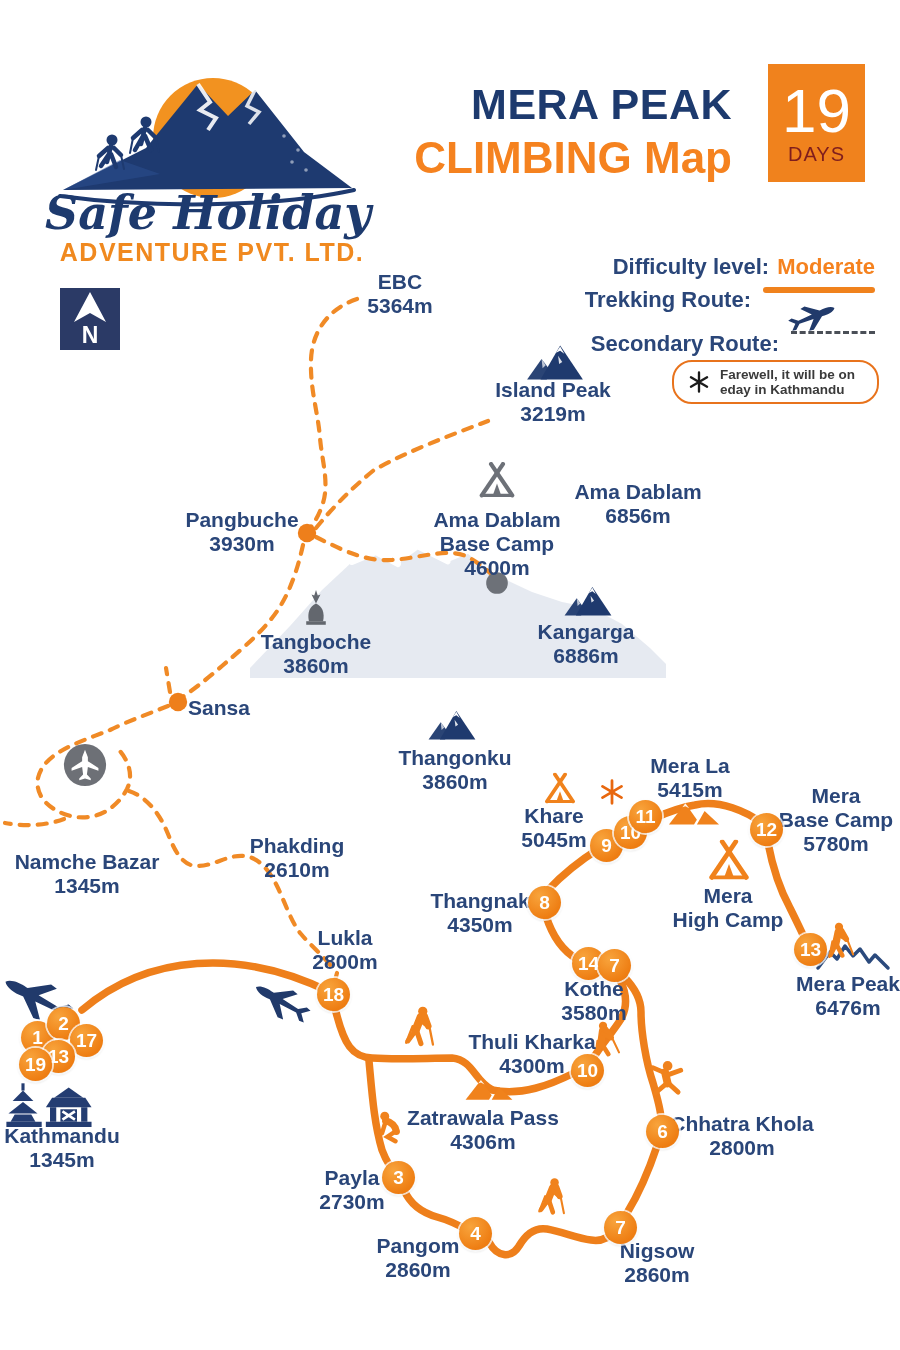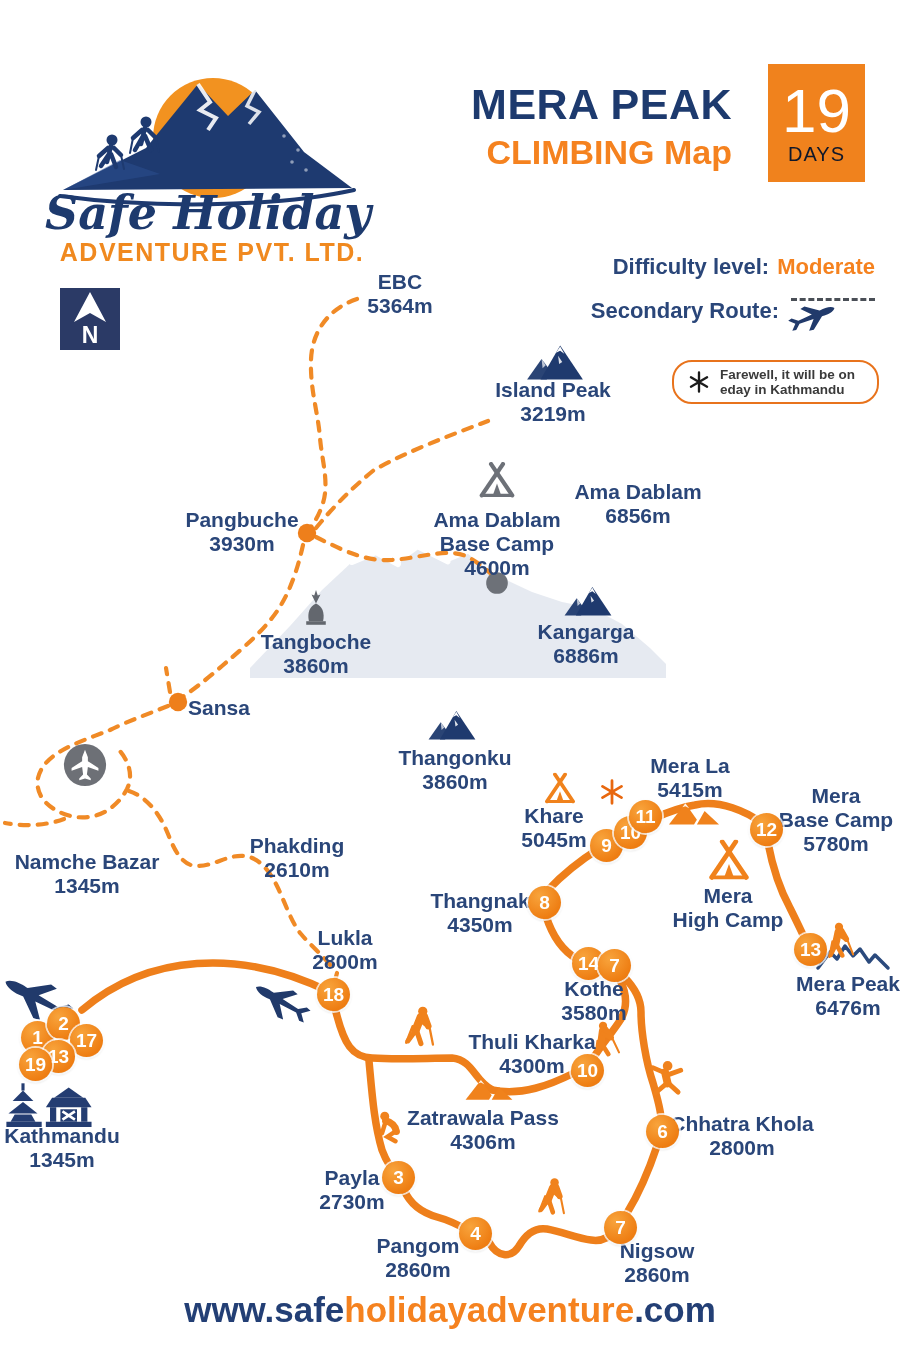--- a/index.html
+++ b/index.html
@@ -8,25 +8,25 @@
   
   .logo-wrap{position:absolute;left:48px;top:58px;width:320px;height:210px;z-index:50;}
   .logo-art{position:absolute;left:0;top:0;width:320px;height:150px;}
   .brand-script{position:absolute;left:160px;top:128px;transform:translateX(-50%);
       font-family:"DejaVu Serif",serif;font-style:italic;font-weight:700;
       font-size:46px;color:#1d3a6e;white-space:nowrap;}
   .brand-sub{position:absolute;left:164px;top:180px;transform:translateX(-50%);
       font-size:25px;font-weight:700;letter-spacing:1.5px;color:#f0891f;white-space:nowrap;}
   .title-block{position:absolute;left:390px;top:80px;width:342px;text-align:right;z-index:50;}
   .title-1{font-size:43px;font-weight:700;color:#1d3a6e;letter-spacing:.5px;}
-  .title-2{font-size:34px;font-weight:700;color:#f5821f;margin-top:4px;}
+  .title-2{font-size:44px;font-weight:700;color:#f5821f;margin-top:4px;}
   .days-box{position:absolute;left:768px;top:64px;width:97px;height:118px;background:#f0821d;
       display:flex;flex-direction:column;align-items:center;justify-content:center;z-index:50;}
   .days-num{font-size:62px;font-weight:400;color:#fff;line-height:60px;}
-  .days-lbl{font-size:20px;font-weight:400;color:#0f172a;letter-spacing:1px;margin-top:2px;}
+  .days-lbl{font-size:20px;font-weight:400;color:#7f1d1d;letter-spacing:1px;margin-top:2px;}
   
   .legend{position:absolute;right:25px;top:254px;width:420px;z-index:50;text-align:right;}
   .leg-row{display:flex;justify-content:flex-end;align-items:flex-start;margin-bottom:7px;}
   .leg-text{font-size:22px;font-weight:700;color:#2a4679;white-space:nowrap;}
   .leg-orange{color:#f5821f;}
   .solid-sample{width:112px;height:6px;border-radius:3px;background:#f0821d;margin-left:12px;}
   .dash-sample{width:84px;height:0;border-top:3.5px dashed #4a4f57;margin-left:12px;}
   .legend-plane{position:absolute;right:38px;top:44px;width:50px;height:38px;color:#213a6b;
       transform:rotate(-22deg);}
   .farewell-box{position:absolute;left:672px;top:360px;width:203px;height:40px;
@@ -169,20 +169,24 @@
 
   <div class="days-box">
     <div class="days-num">19</div>
     <div class="days-lbl">DAYS</div>
   </div>
 
   <div class="legend">
     <div class="leg-row">
       <span class="leg-text">Difficulty level:</span>
       <span class="leg-text leg-orange" style="margin-left:8px">Moderate</span>
+    </div>
+    <div class="leg-row">
+      <span class="leg-text">Trekking Route:</span>
+      <span class="solid-sample"></span>
     </div>
     <div class="leg-row" style="margin-top:18px">
       <span class="leg-text">Secondary Route:</span>
       <span class="dash-sample"></span>
     </div>
     <svg class="legend-plane" viewBox="0 0 64 44">
         <use href="#sym-plane"></use>
       </svg>
   </div>
 
@@ -434,17 +438,14 @@
       <div class="maplabel" style="left: 657px; top: 1239px;">
         <div>Nigsow</div>
         <div>2860m</div>
       </div>
       <div class="maplabel" style="left: 62px; top: 1124px;">
         <div>Kathmandu</div>
         <div>1345m</div>
       </div>
     </div>
 
-  <div class="site-url">
-    <span class="url-navy">www.safe</span><span class="url-orange">holidayadventure</span><span class="url-navy">.com</span>
-  </div>
 
 </div>
 
 </body></html>

